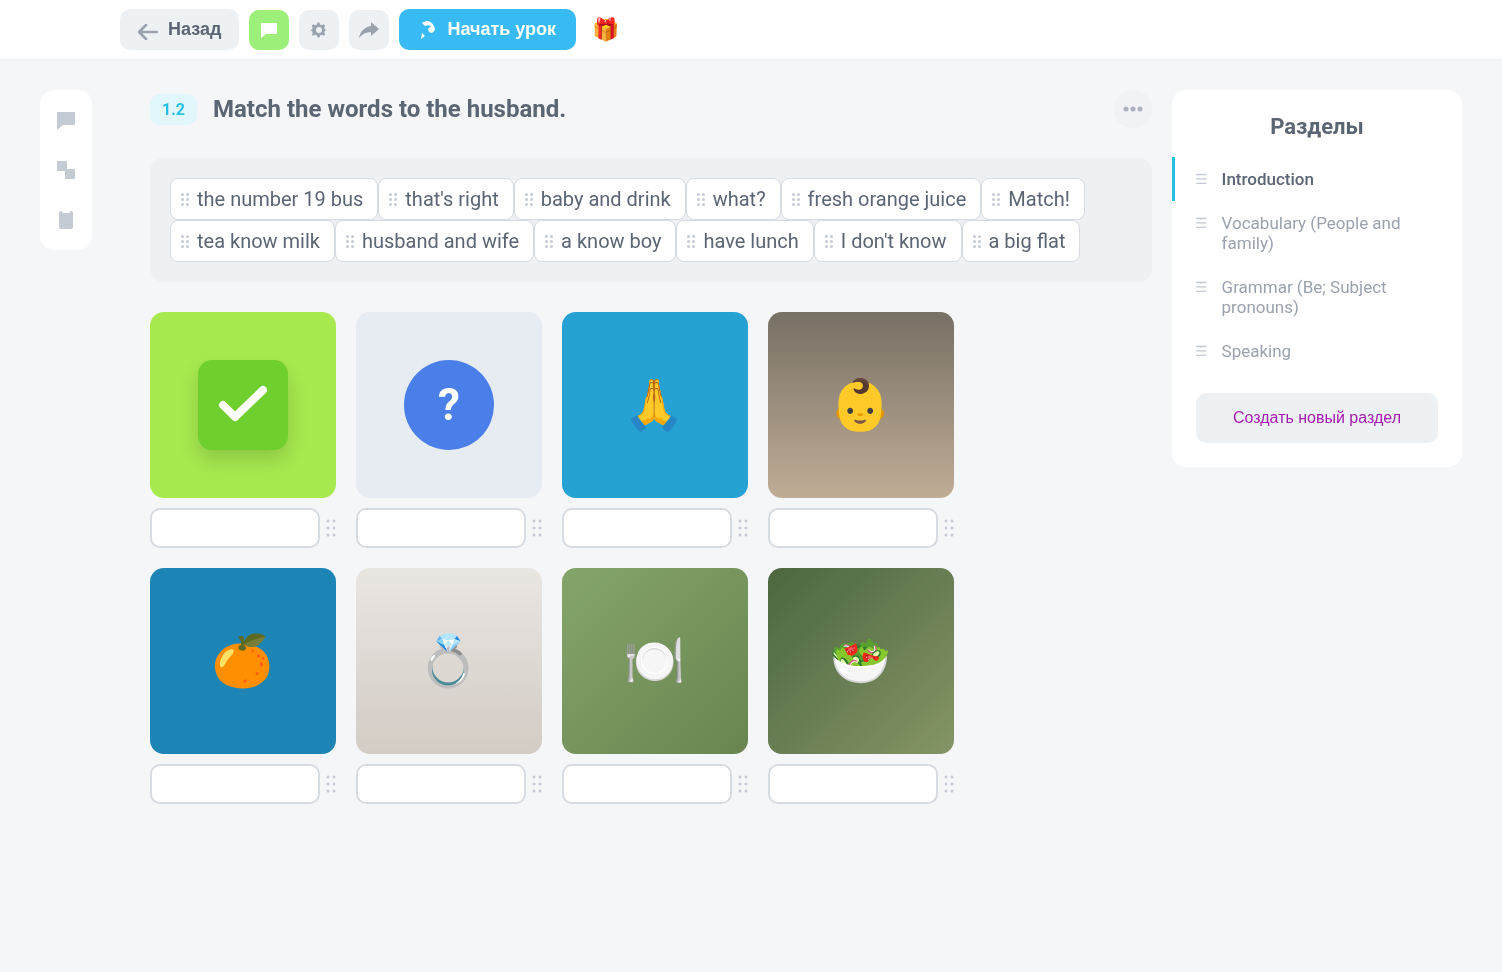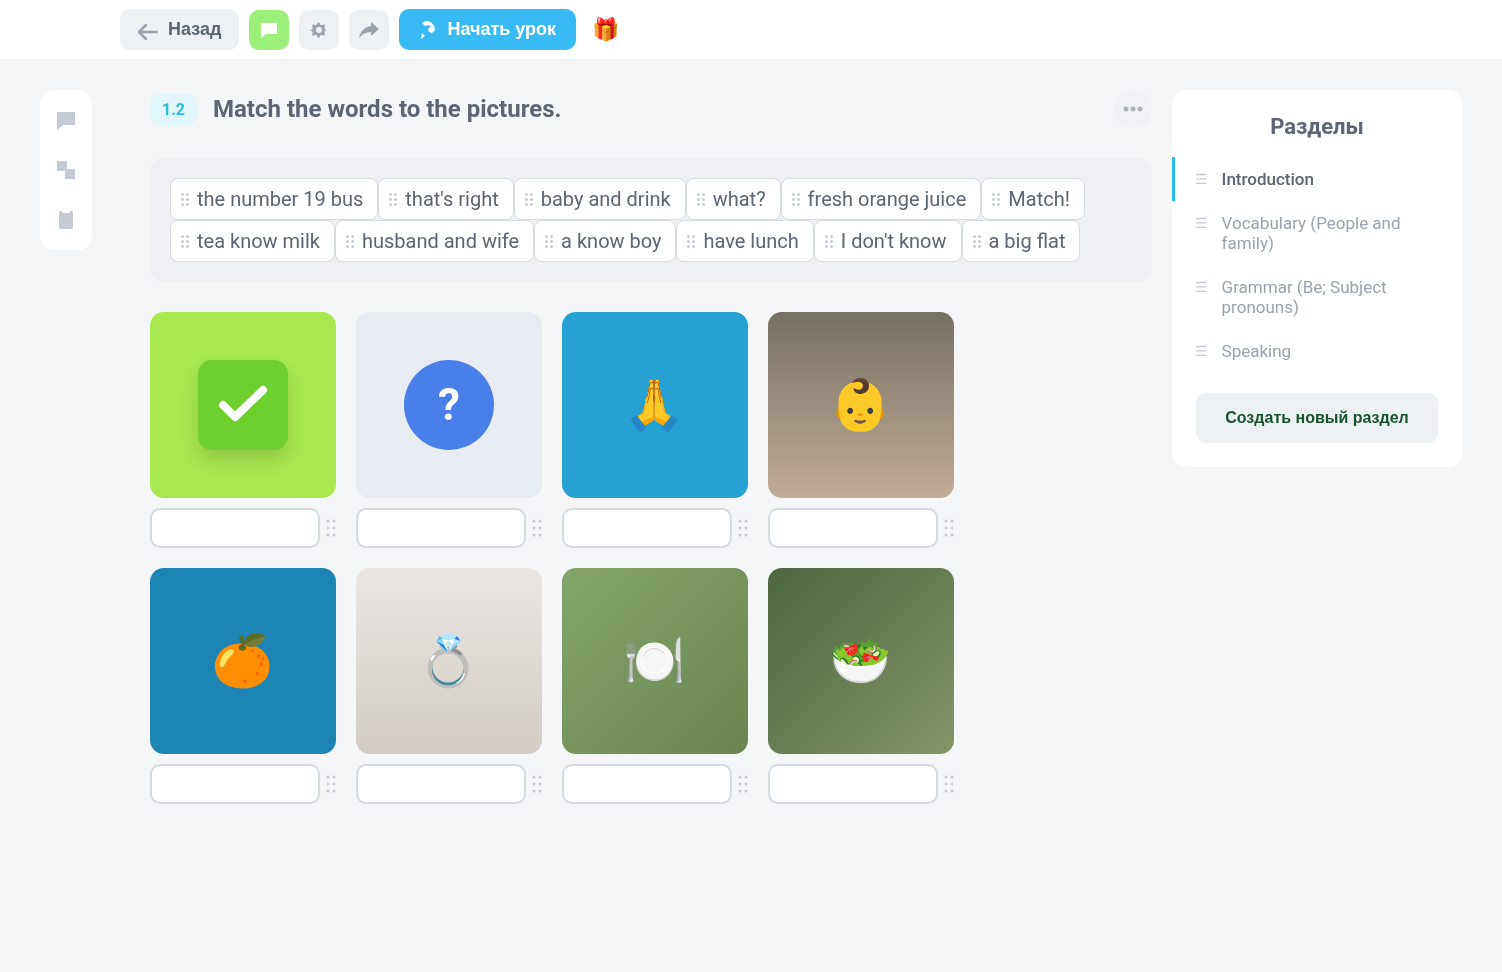--- a/index.html
+++ b/index.html
@@ -248,22 +248,22 @@
   margin-top: 2px;
 }
 .create-btn {
   margin: 20px 32px 0 24px;
   width: calc(100% - 48px);
   background: #eef1f4;
   border: none;
   border-radius: 10px;
   padding: 16px;
   font-size: 16px;
-  font-weight: 700;
-  color: #14532d;
+  font-weight: 400;
+  color: #a21caf;
   cursor: pointer;
 }
 .hw-row {
   display: flex;
   align-items: center;
   gap: 12px;
   padding: 30px 24px 0 24px;
   color: #b0b7c1;
   font-size: 17px;
   font-weight: 500;
@@ -370,21 +370,21 @@
             <rect x="5" y="3" width="14" height="18" rx="2"></rect>
             <rect x="8" y="1" width="8" height="4" rx="1" fill="#fff"></rect>
           </svg>
       </button>
     </div>
   </div>
 
   <div class="main">
     <div class="task-header">
       <span class="task-num">1.2</span>
-      <h2 class="task-title">Match the words to the pictures.</h2>
+      <h2 class="task-title">Match the words to the husband.</h2>
       <button class="more-btn">
         <svg width="20" height="6" viewBox="0 0 20 6" fill="#adb3bd">
             <circle cx="3" cy="3" r="2.5"></circle>
             <circle cx="10" cy="3" r="2.5"></circle>
             <circle cx="17" cy="3" r="2.5"></circle>
           </svg>
       </button>
     </div>
 
     <div class="word-bank" id="word-bank">

